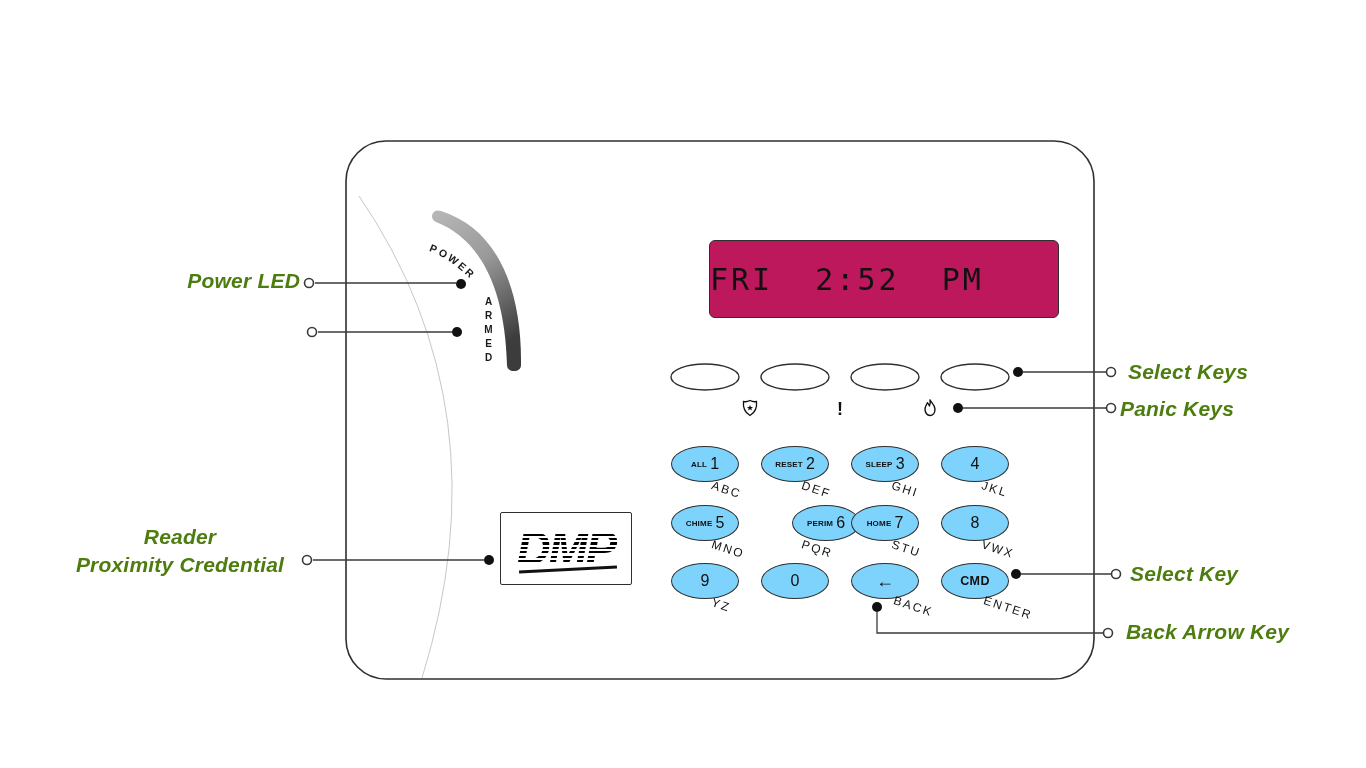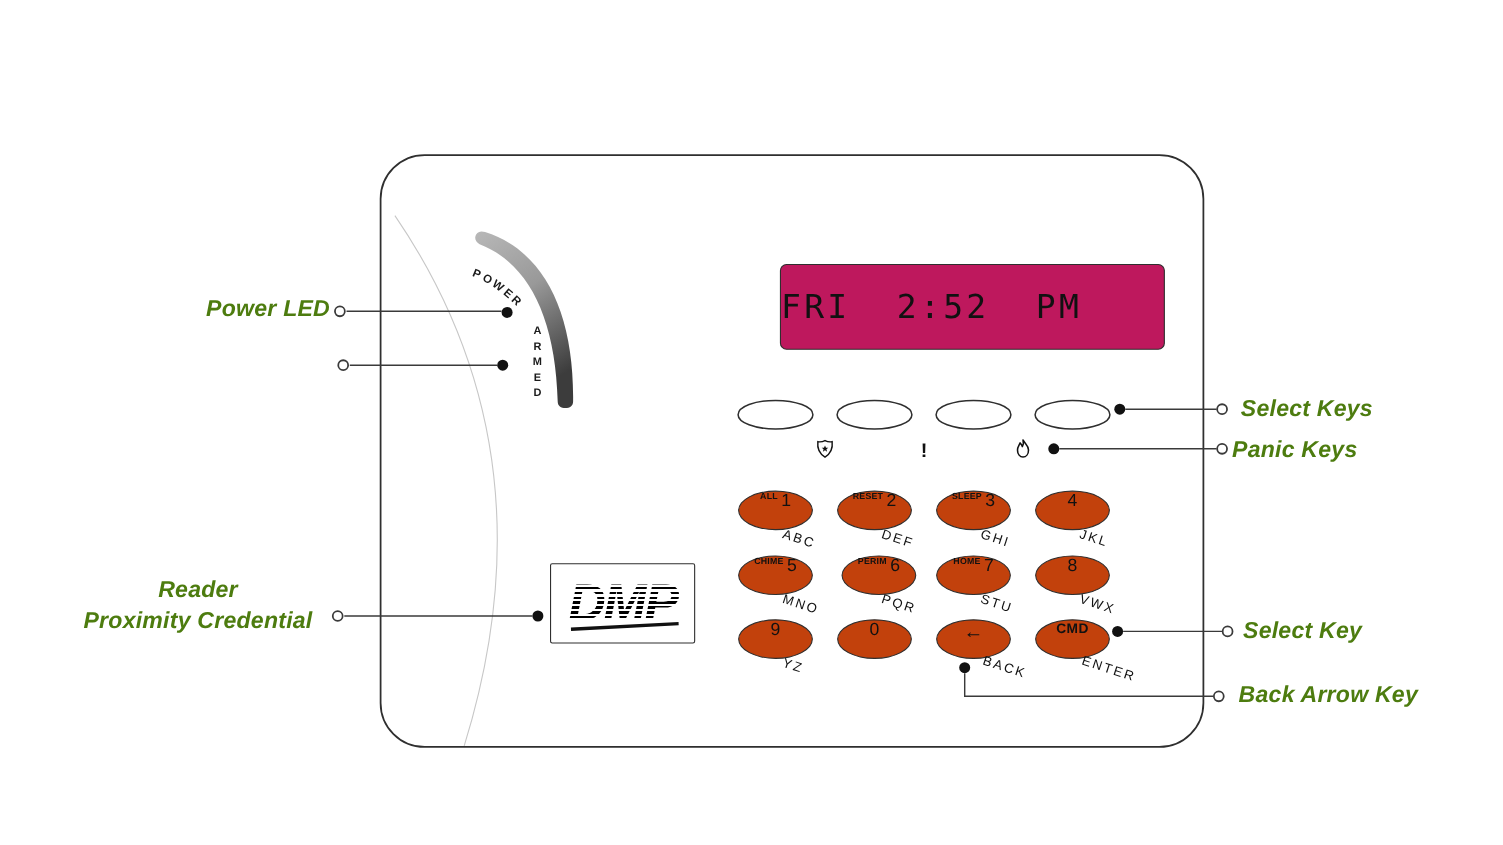--- a/index.html
+++ b/index.html
@@ -23,22 +23,22 @@
   .lcd-text{font-family:"DejaVu Sans Mono",monospace;font-size:30px;letter-spacing:3px;
             color:#111;white-space:pre;}
 
   
   .armed-text{position:absolute;left:483px;top:296px;height:80px;
               writing-mode:vertical-rl;text-orientation:upright;
               font-size:10px;font-weight:600;letter-spacing:3px;color:#1a1a1a;}
 
   
   .key{position:absolute;width:68px;height:36px;box-sizing:border-box;
-       border:1.4px solid #2f2f2f;border-radius:50%;background:#c2410c;
-       display:flex;align-items:flex-start;justify-content:center;gap:3px;}
+       border:1.4px solid #2f2f2f;border-radius:50%;background:#7dd3fc;
+       display:flex;align-items:center;justify-content:center;gap:3px;}
   .key-label{font-size:8px;font-weight:700;letter-spacing:.2px;color:#111;}
   .key-digit{font-size:16px;color:#111;}
   .key-back .key-digit{font-size:18px;}
   .key-cmd .key-label{font-size:12.5px;font-weight:600;letter-spacing:.4px;}
   .key-letters{position:absolute;font-size:12px;letter-spacing:2px;color:#111;
                transform:rotate(18deg);transform-origin:left center;white-space:nowrap;z-index:2;}
 
   
   .logo-box{position:absolute;left:500px;top:512px;width:132px;height:73px;box-sizing:border-box;
             border:1.5px solid #2f2f2f;border-radius:2px;background:#fff;overflow:hidden;}
@@ -165,21 +165,21 @@
         <span class="key-digit">4</span>
       </div>
       <div class="key-letters" style="left:982px;top:478px">JKL</div>
 
       <div class="key" style="left:671px;top:505px">
         <span class="key-label">CHIME</span>
         <span class="key-digit">5</span>
       </div>
       <div class="key-letters" style="left:712px;top:537px">MNO</div>
 
-      <div class="key" style="left:765px;top:505px">
+      <div class="key" style="left:792px;top:505px">
         <span class="key-label">PERIM</span>
         <span class="key-digit">6</span>
       </div>
       <div class="key-letters" style="left:802px;top:537px">PQR</div>
 
       <div class="key" style="left:851px;top:505px">
         <span class="key-label">HOME</span>
         <span class="key-digit">7</span>
       </div>
       <div class="key-letters" style="left:892px;top:537px">STU</div>

